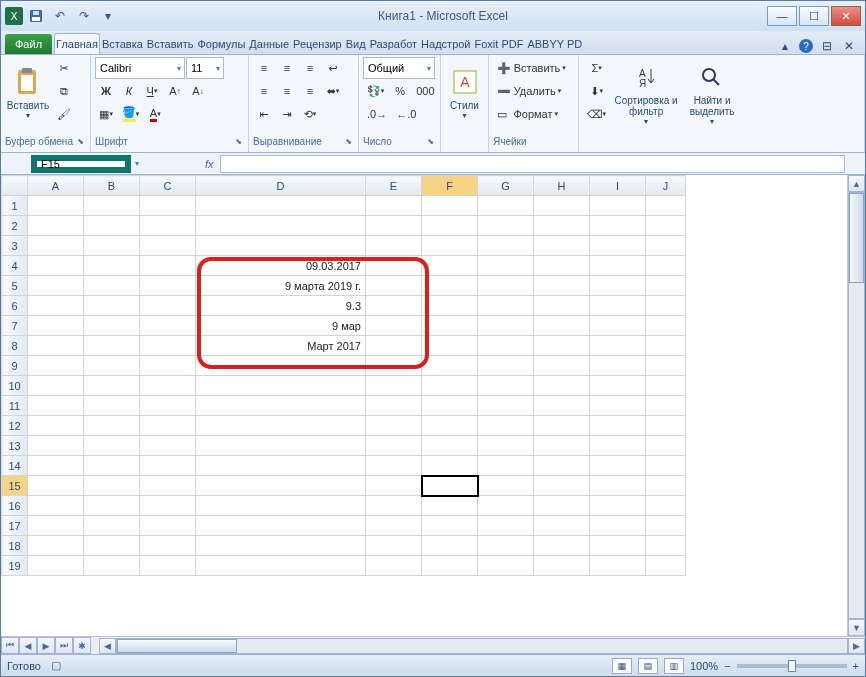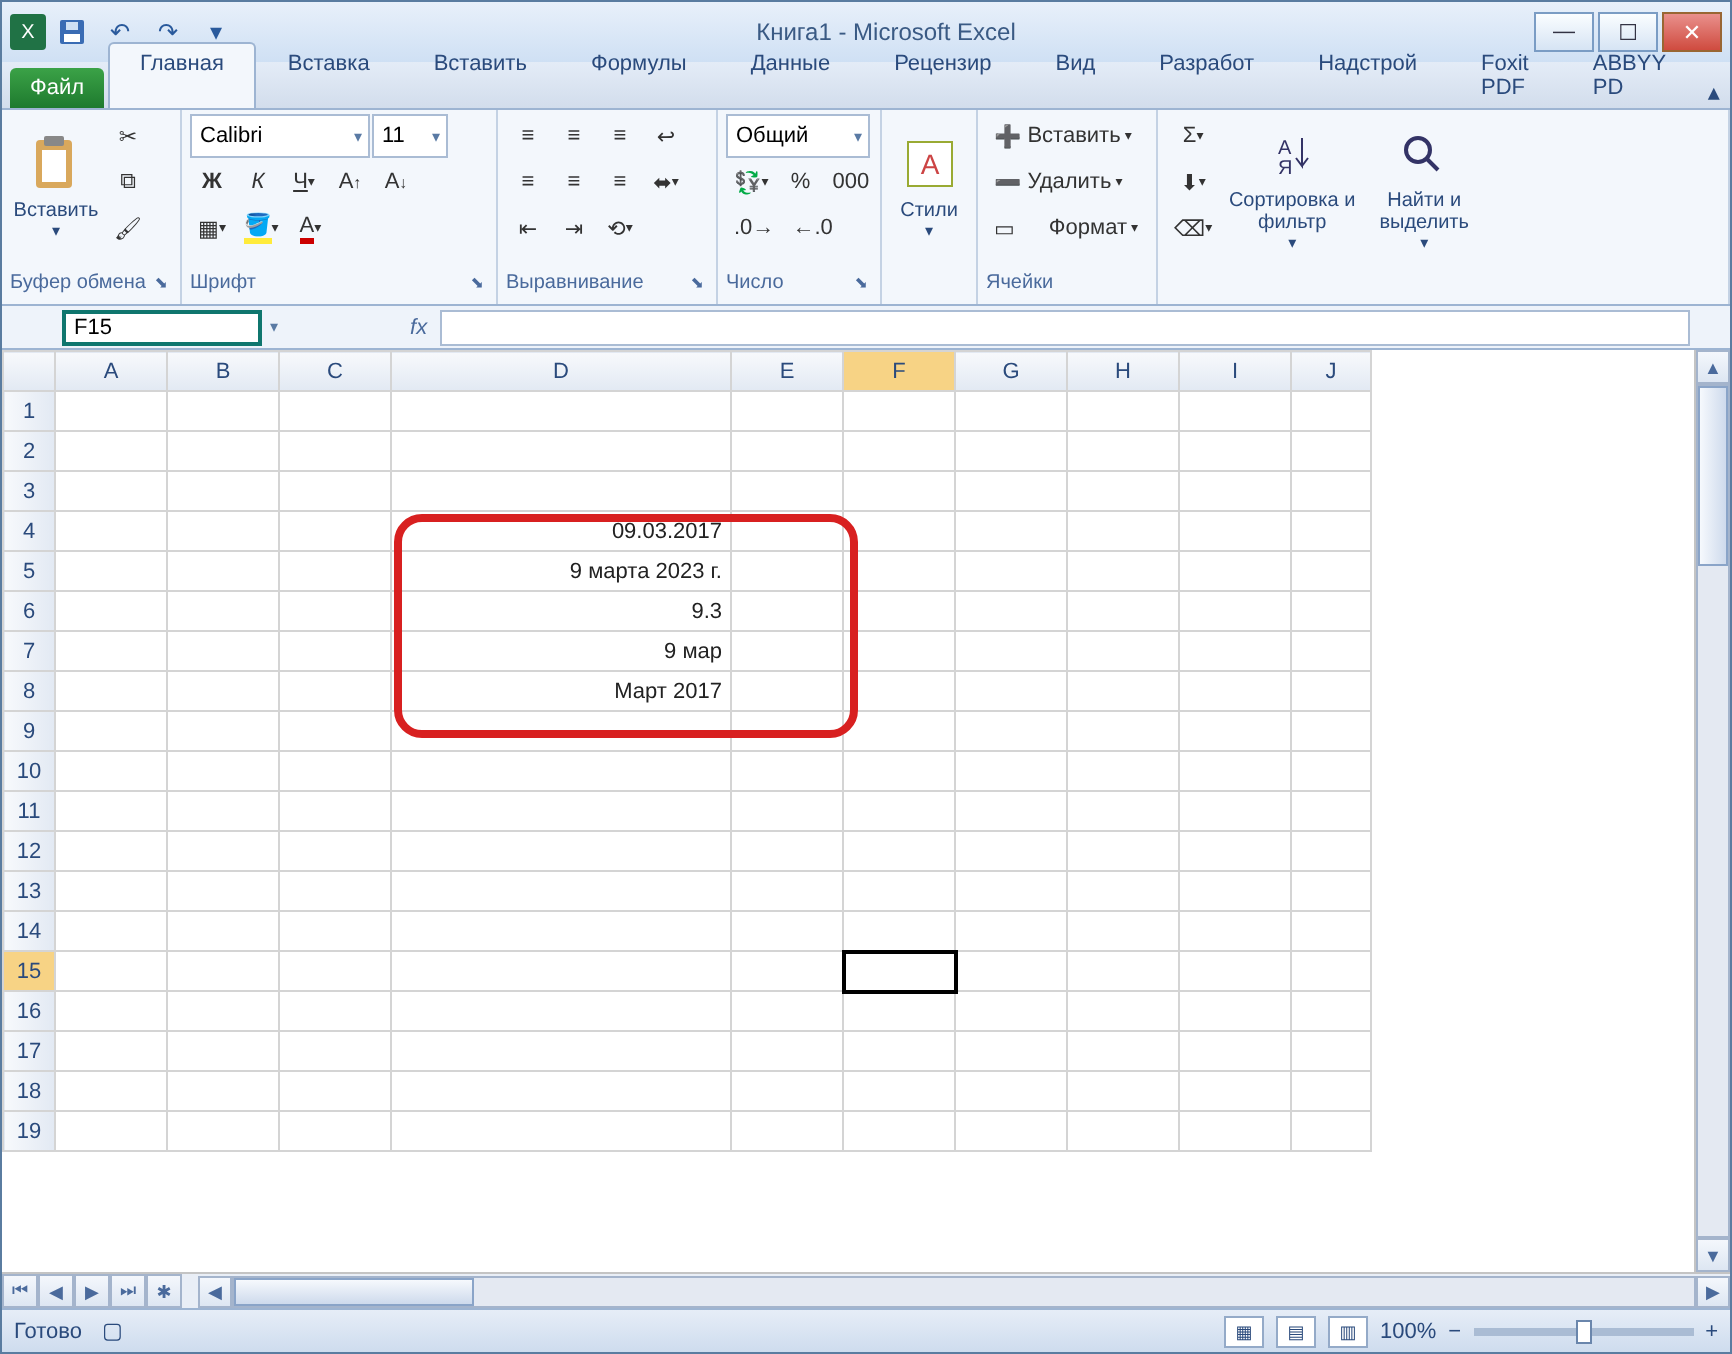--- a/index.html
+++ b/index.html
@@ -8,38 +8,38 @@
 .titlebar { height: 30px; background: linear-gradient(#e8f0fa,#cfe0f4); display: flex; align-items: center; padding: 0 4px; font-size: 12px;}
 .titlebar .qat { display: flex; align-items: center; gap: 2px; }
 .titlebar .qat .xbtn { width: 18px; height: 18px; background:#207245; color:#fff; font-size:10px; display:flex; align-items:center; justify-content:center; border-radius:2px;}
 .titlebar .qat .qicon { width:22px; height:22px; display:flex; align-items:center; justify-content:center; color:#2a5a9c;}
 .titlebar .title { flex: 1; text-align: center; color:#3a5a84;}
 .titlebar .wbtns { display:flex; gap:2px;}
 .titlebar .wbtns div { width:30px; height:20px; border:1px solid #7a9cc4; background:linear-gradient(#fafdff,#d6e4f4); display:flex; align-items:center; justify-content:center; font-size:11px; color:#334;}
 .titlebar .wbtns .close { background:linear-gradient(#e9908c,#cf4b3f); color:#fff; border-color:#963;}
 .tabs { height: 24px; background: linear-gradient(#e4ecf7,#d2ddec); display:flex; align-items:flex-end; padding-left:4px; border-bottom:1px solid #9db4d2; font-size:11px;}
 .tabs .filetab { background: linear-gradient(#3ba247,#1e7a2e); color:#fff; padding:4px 10px; border-radius:3px 3px 0 0; margin-right:2px;}
-.tabs .tab { padding:4px 15px; color:#2a4a7c; border:1px solid transparent; border-bottom:none; cursor:default;}
+.tabs .tab { padding:4px 1px; color:#2a4a7c; border:1px solid transparent; border-bottom:none; cursor:default;}
 .tabs .tab.active { background:#f3f7fc; border-color:#9db4d2; border-radius:3px 3px 0 0;}
 .tabs .right { margin-left:auto; display:flex; align-items:center; gap:6px; padding-right:8px; color:#2a4a7c;}
 .tabs .right .ico { width:16px; height:16px; display:flex; align-items:center; justify-content:center; font-size:12px;}
 .ribbon { height: 98px; background:#f3f7fc; border-bottom:1px solid #9db4d2; display:flex; }
 .group { border-right:1px solid #c4d2e4; display:flex; flex-direction:column; padding:2px 4px 0; }
 .group .body { flex:1; display:flex; align-items:flex-start; gap:2px; }
 .group .label { height:16px; font-size:10px; color:#4a6a9c; text-align:left; position:relative; }
 .group .label .dlg { position:absolute; right:2px; top:1px; font-size:8px; color:#4a6a9c;}
 .bigbtn { display:flex; flex-direction:column; align-items:center; justify-content:center; width:46px; height:72px; font-size:10px; color:#2a4a7c; text-align:center;}
 .bigbtn .ico { width:32px; height:32px; margin-bottom:2px; display:flex; align-items:center; justify-content:center; font-size:20px;}
 .stack { display:flex; flex-direction:column; gap:1px;}
 .row { display:flex; gap:1px; align-items:center;}
 .btn { height:22px; min-width:22px; display:flex; align-items:center; justify-content:center; font-size:11px; color:#333; padding:0 3px; border:1px solid transparent;}
 .sel { height:22px; border:1px solid #aabcd4; background:#fff; font-size:11px; padding:0 14px 0 4px; display:flex; align-items:center; position:relative;}
 .sel::after { content:"▾"; position:absolute; right:3px; font-size:8px; color:#5a7aa4;}
 .fmla { height:22px; background:#eef3fa; border-bottom:1px solid #9db4d2; display:flex; align-items:center; font-size:11px;}
-.fmla .nb { width:100px; background:#fff; border:2px solid #0f766e; height:18px; margin:0 4px 0 30px; padding:0 4px; display:flex; align-items:center;}
+.fmla .nb { width:100px; background:#fff; border:6px solid #0f766e; height:18px; margin:0 4px 0 30px; padding:0 4px; display:flex; align-items:center;}
 .fmla .fx { padding:0 6px; color:#4a6a9c; font-style:italic;}
 .fmla .fxin { flex:1; background:#fff; border:1px solid #aabcd4; height:18px; margin-right:20px;}
 .sheet { flex:1; display:flex; flex-direction:column; overflow:hidden; background:#fff; position:relative;}
 .grid-area { flex:1; position:relative; overflow:hidden;}
 table.grid { border-collapse:collapse; font-size:11px; color:#222; position:absolute; top:0; left:0;}
 table.grid th, table.grid td { border:1px solid #d4d4d4; }
 table.grid thead th { background:linear-gradient(#f7f9fc,#e2e9f3); height:20px; font-weight:normal; color:#2a4a7c; font-size:11px;}
 table.grid thead th:first-child { width:26px; }
 table.grid tbody th { background:linear-gradient(90deg,#f7f9fc,#e2e9f3); width:26px; font-weight:normal; color:#2a4a7c; text-align:center;}
 table.grid td { height:20px; padding:0 4px; text-align:right; }
@@ -258,21 +258,21 @@
               <span style="margin-left:3px">Вставить</span>
               <span style="font-size:7px;margin-left:2px">▾</span>
             </div>
         <div class="btn" style="justify-content:flex-start;width:100%">
               <span>➖</span>
               <span style="margin-left:3px">Удалить</span>
               <span style="font-size:7px;margin-left:2px">▾</span>
             </div>
         <div class="btn" style="justify-content:flex-start;width:100%">
               <span>▭</span>
-              <span style="margin-left:17px">Формат</span>
+              <span style="margin-left:6px">Формат</span>
               <span style="font-size:7px;margin-left:2px">▾</span>
             </div>
       </div>
         </div>
       <div class="label"><span>Ячейки</span></div>
     </div>
 
     <div class="group" style="flex:1">
       <div class="body">
         <div class="stack">
@@ -388,21 +388,21 @@
               <td class=""></td>
               <td class=""></td>
               <td class=""></td>
               <td class=""></td>
             </tr>
             <tr class="">
               <th>5</th>
               <td class=""></td>
               <td class=""></td>
               <td class=""></td>
-              <td class="">9 марта 2023 г.</td>
+              <td class="">9 марта 2019 г.</td>
               <td class=""></td>
               <td class=""></td>
               <td class=""></td>
               <td class=""></td>
               <td class=""></td>
               <td class=""></td>
             </tr>
             <tr class="">
               <th>6</th>
               <td class=""></td>

